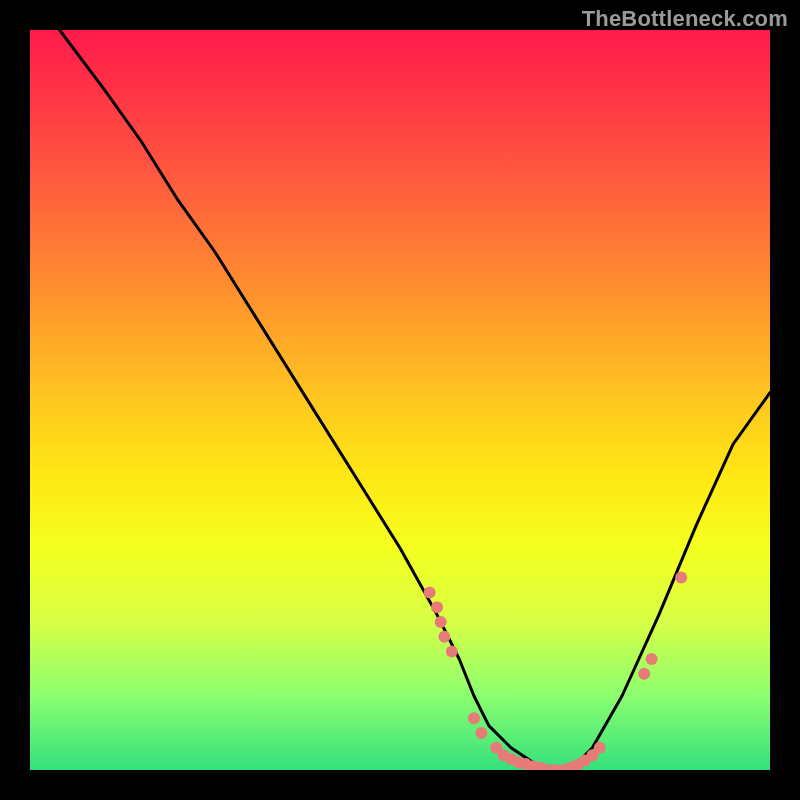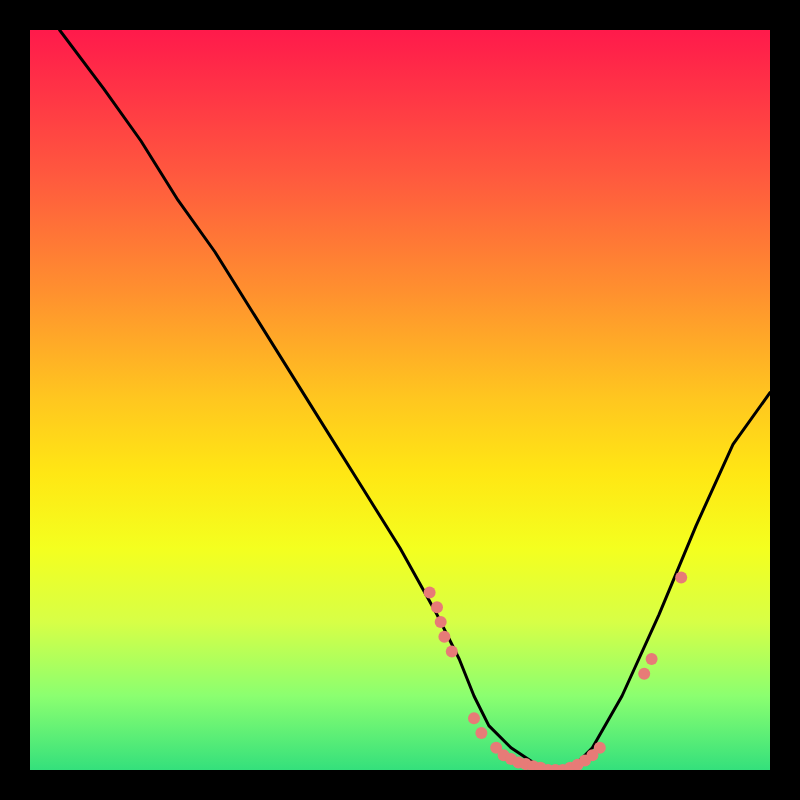--- a/index.html
+++ b/index.html
@@ -54,20 +54,21 @@
     top: 0;
     width: 740px;
     height: 740px;
   }
 </style>
 </head>
 <body>
 
 <div class="chart-container">
 
+  <div class="watermark">TheBottleneck.com</div>
 
   <div class="plot-area">
     <svg class="curve" viewBox="0 0 740 740" preserveAspectRatio="none">
       <g id="curve-path">
           <path d="M29.6 0.0 L74.0 59.2 L111.0 111.0 L148.0 170.2 L185.0 222.0 L222.0 281.2 L259.0 340.4 L296.0 399.6 L333.0 458.8 L370.0 518.0 L407.0 584.6 L429.2 629.0 L444.0 666.0 L458.8 695.6 L481.0 717.8 L503.2 732.6 L518.0 740.0 L532.8 740.0 L547.6 732.6 L562.4 717.8 L592.0 666.0 L629.0 584.6 L666.0 495.8 L703.0 414.4 L740.0 362.6 " fill="none" stroke="#000000" stroke-width="3" stroke-linejoin="round" stroke-linecap="round"></path>
         </g>
       <g id="scatter-pts">
           <circle cx="399.6" cy="562.4" r="6" fill="#e77b77"></circle>
           <circle cx="407.0" cy="577.2" r="6" fill="#e77b77"></circle>
           <circle cx="410.7" cy="592.0" r="6" fill="#e77b77"></circle>

